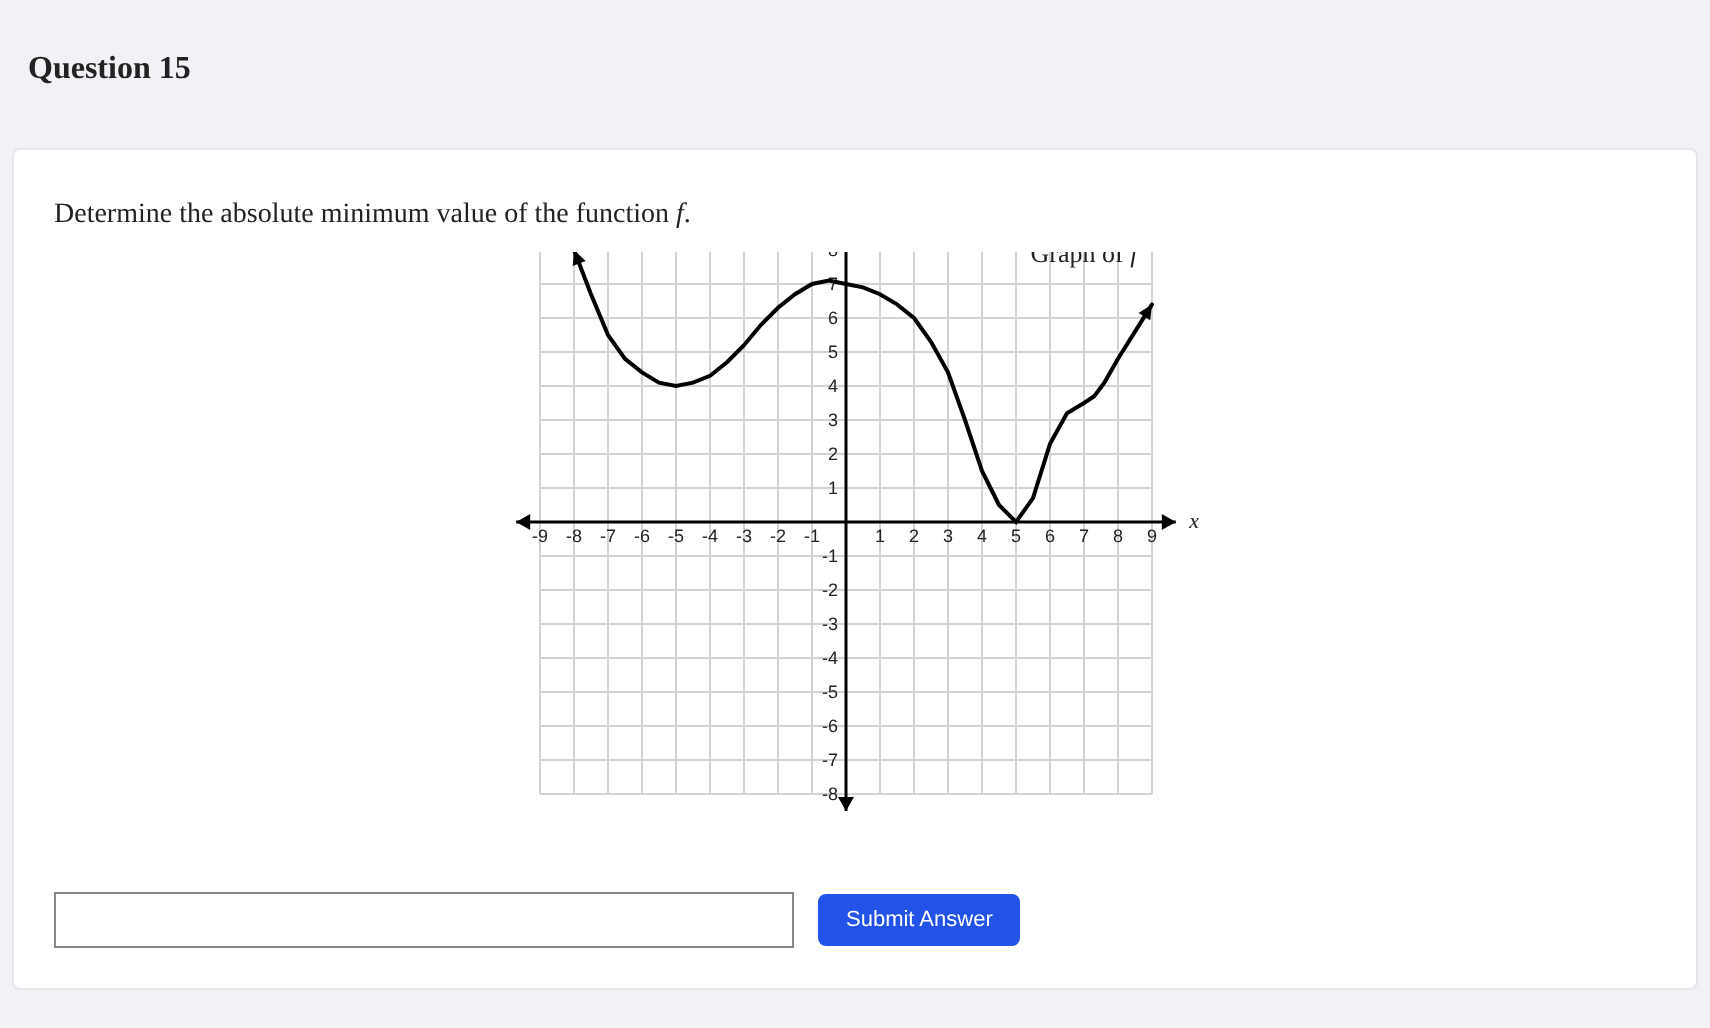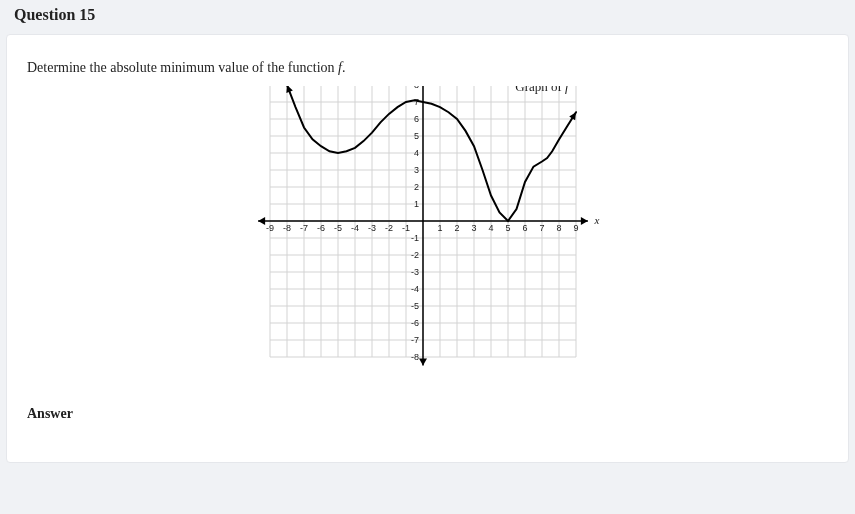--- a/index.html
+++ b/index.html
@@ -3,21 +3,21 @@
 <meta charset="utf-8">
 <style>
   * { box-sizing: border-box; margin: 0; padding: 0; }
   body {
     font-family: Georgia, 'Times New Roman', serif;
     background: #f0f2f5;
     color: #222;
     width: 855px;
   }
   .header {
-    padding: 6px 14px;
+    padding: 26px 14px;
     font-weight: bold;
     font-size: 16px;
     background: #f0f2f5;
   }
   .card {
     background: #fff;
     margin: 4px 6px 6px 6px;
     padding: 25px 20px 20px 20px;
     border-radius: 4px;
     border: 1px solid #e5e7eb;
@@ -167,16 +167,19 @@
         <text x="356.6" y="138" class="axis-label">x</text>
         <text x="191" y="-7.5" class="axis-label">y</text>
         <text x="304" y="5" text-anchor="middle" class="graph-title"><tspan>Graph of </tspan><tspan font-style="italic">f</tspan></text>
         <path d="M49.0 -1.0 L57.5 21.1 L66.0 41.5 L74.5 53.4 L83.0 60.2 L91.5 65.3 L100.0 67.0 L108.5 65.3 L117.0 61.9 L125.5 55.1 L134.0 46.6 L142.5 36.4 L151.0 27.9 L159.5 21.1 L168.0 16.0 L176.5 14.3 L185.0 16.0 L193.5 17.7 L202.0 21.1 L210.5 26.2 L219.0 33.0 L227.5 44.9 L236.0 60.2 L244.5 84.0 L253.0 109.5 L261.5 126.5 L270.0 135.0 L278.5 123.1 L287.0 95.9 L295.5 80.6 L304.0 75.5 L309.1 72.1 L314.2 65.3 L321.0 53.4 L329.5 39.8 L338.0 26.2" class="curve"></path>
         <polygon points="49,-1 54.827139649551135,4.481281191895655 48.3477239454179,6.973364155023826" fill="#000"></polygon>
         <polygon points="338,26.19999999999999 337.12336103954345,34.15182395007645 331.2364382410302,30.4724972010057" fill="#000"></polygon>
       </svg>
   </div>
 
   <div class="answer-section">
-    <div class="answer-label">Answer</div>
+    <div class="answer-row">
+      <input class="answer-input" type="text" value="" style="">
+      <button class="submit-btn">Submit Answer</button>
+    </div>
   </div>
 
 </div>
 
 </body></html>

